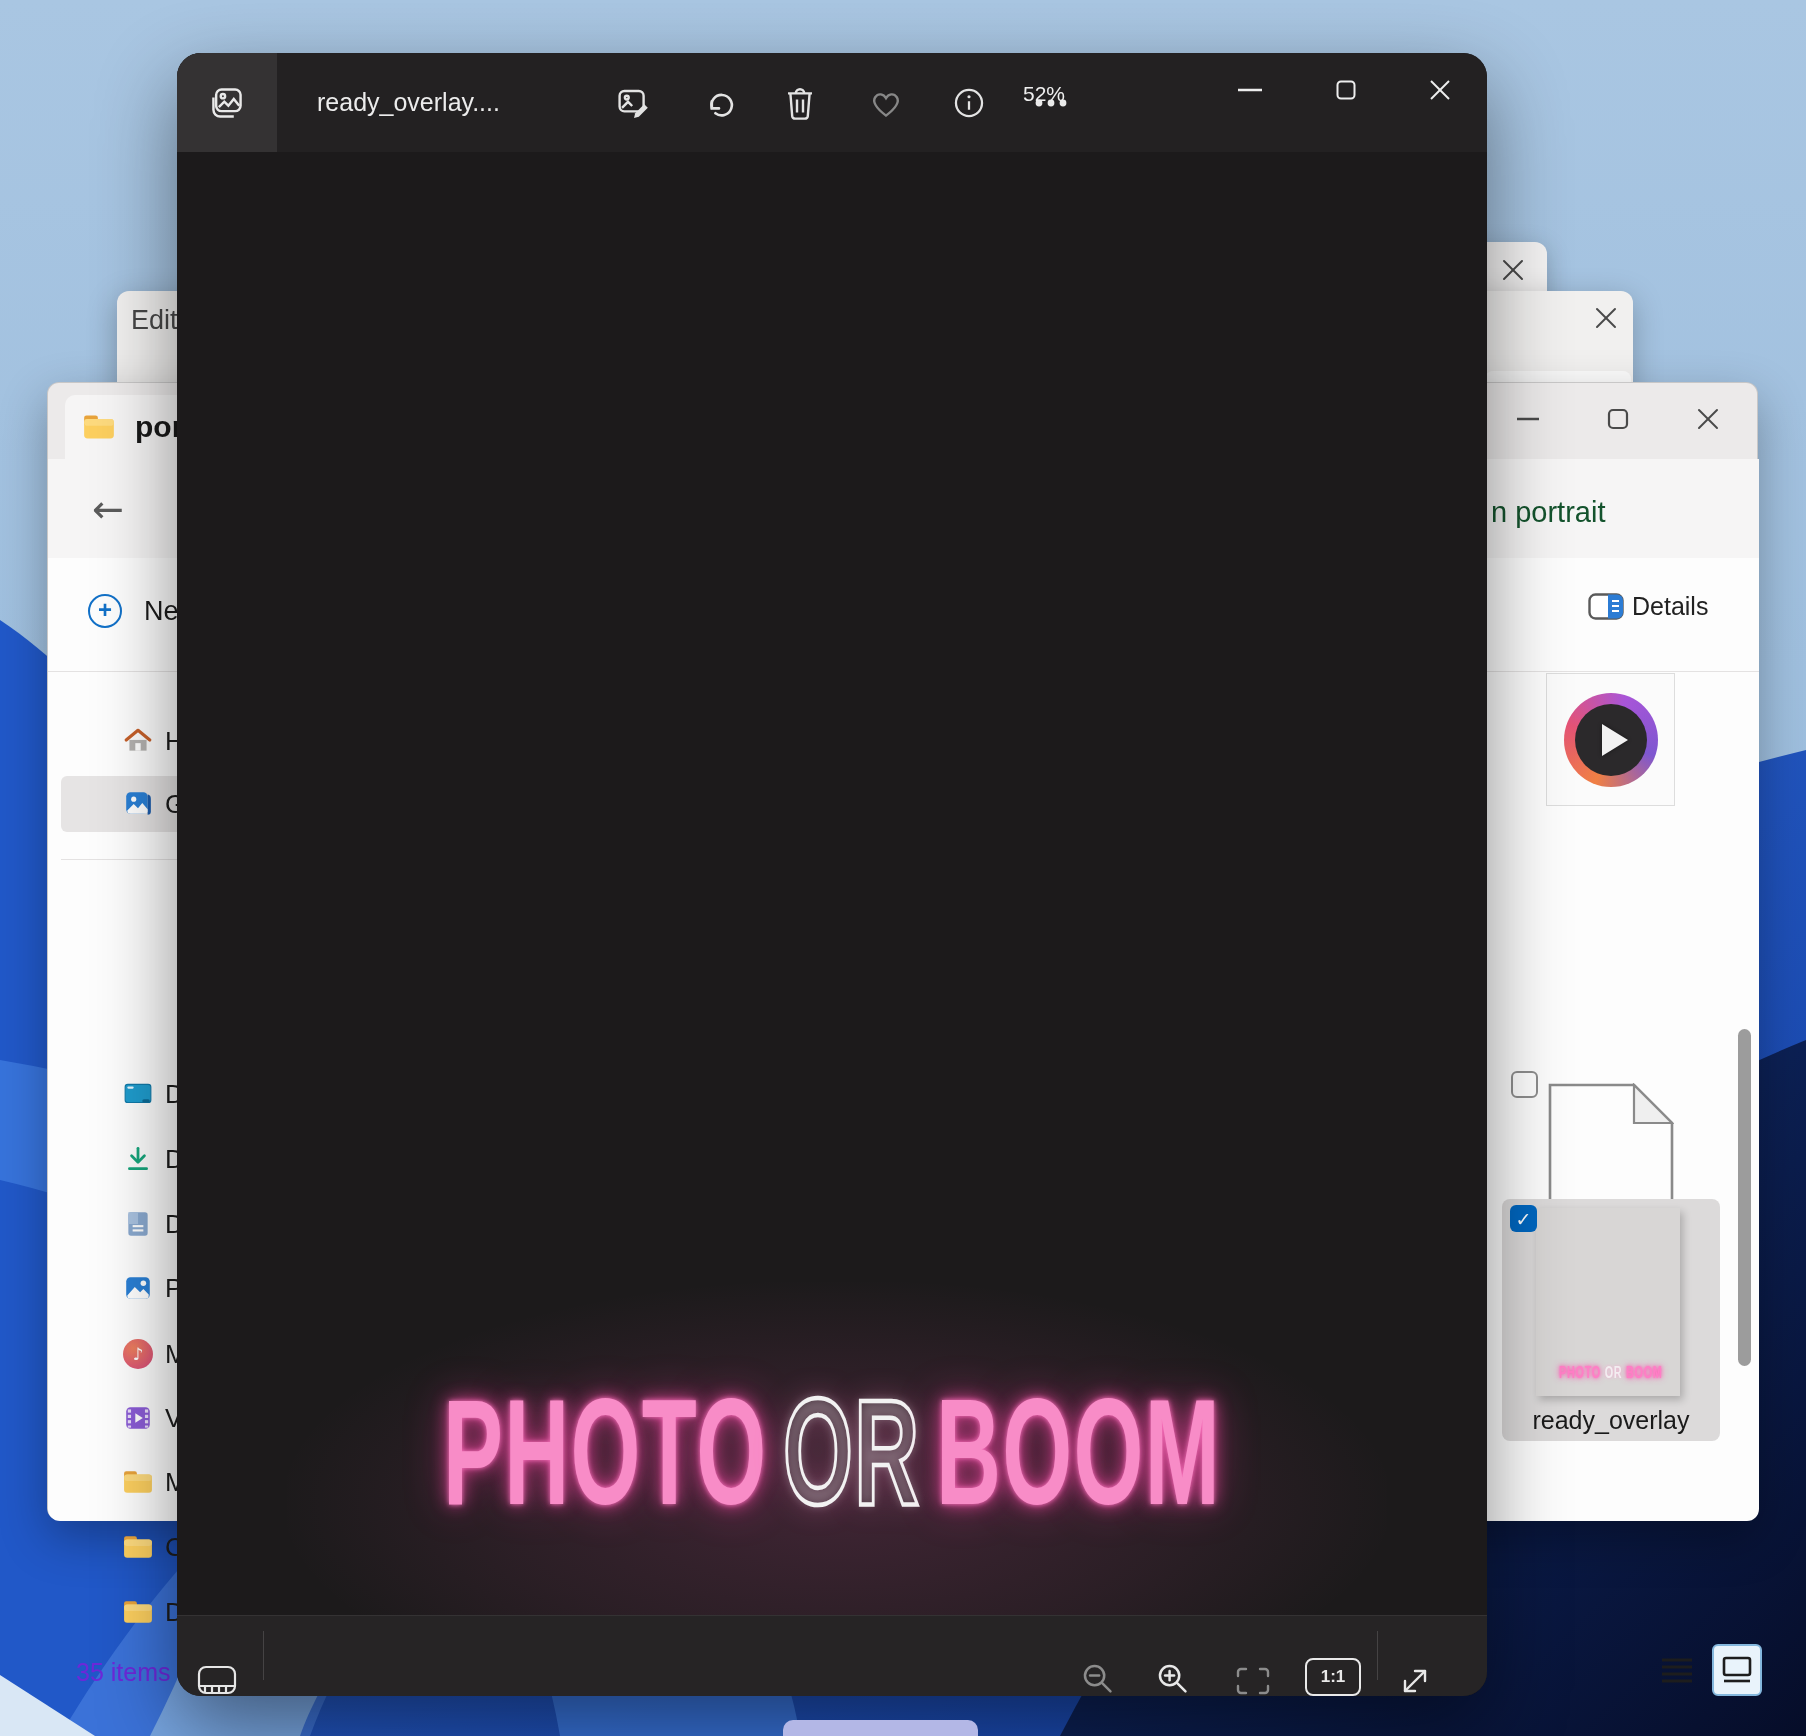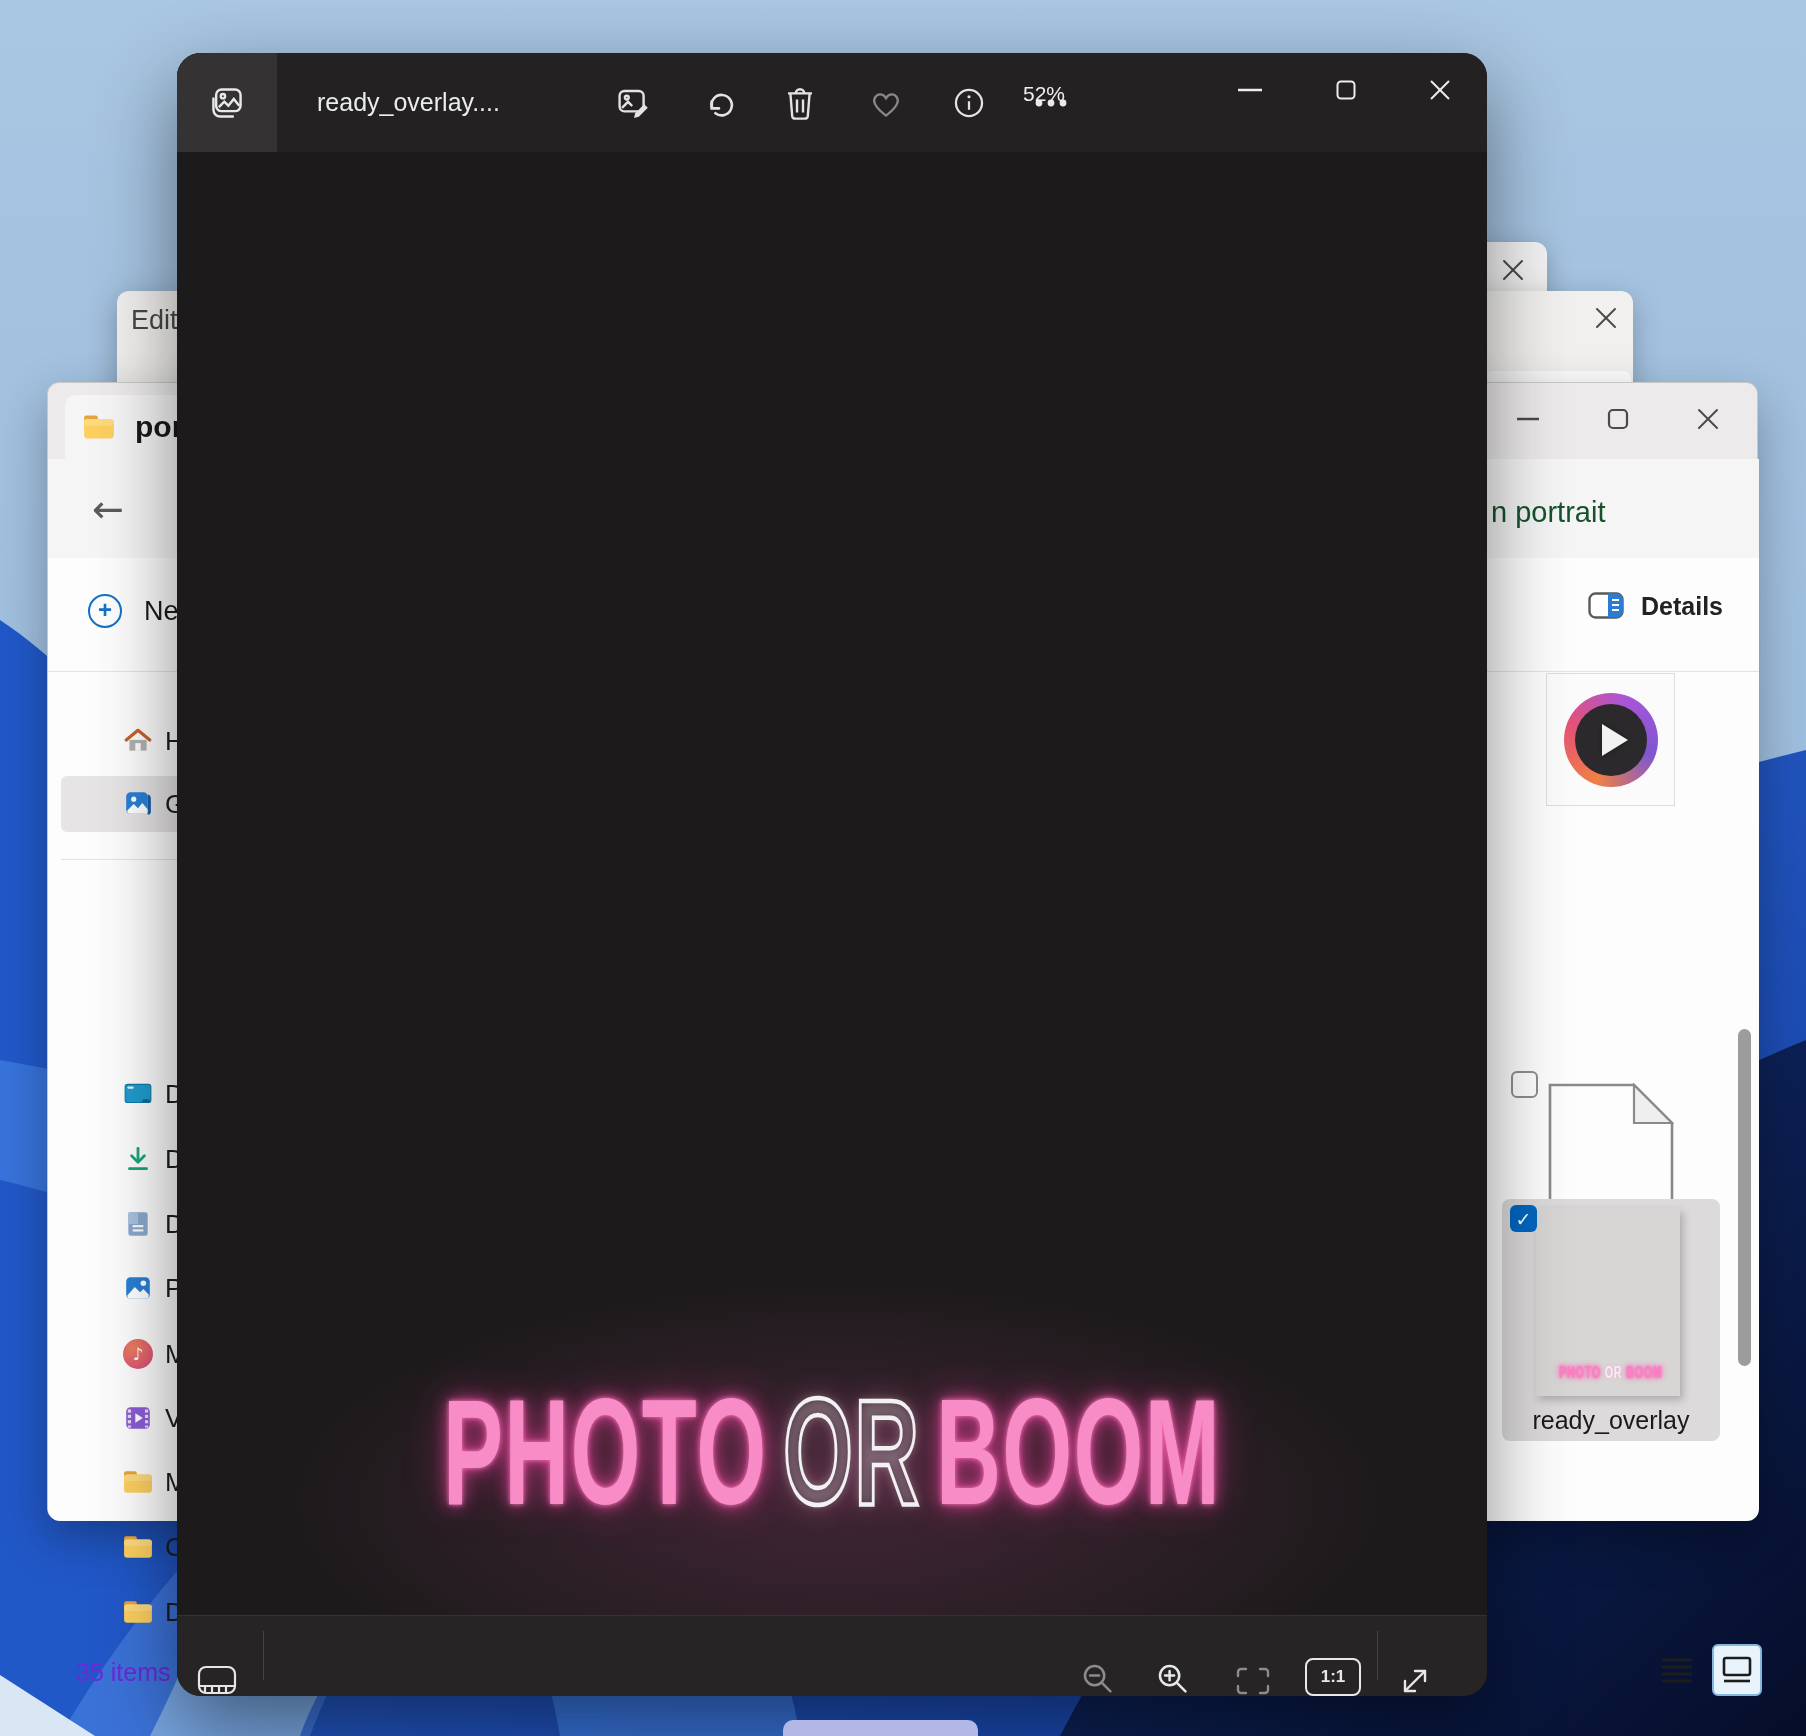--- a/index.html
+++ b/index.html
@@ -33,21 +33,21 @@
   #explorer .addr-text{left:1443px;top:113px;font-size:29px;color:#14532d;}
   #explorer .content{left:0;top:175px;width:1711px;height:963px;background:#fdfdfd;border-radius:0 0 12px 12px;}
   #explorer .hdiv{position:absolute;background:#e4e2e2;height:1px;}
   .exp-caps{position:absolute;top:16px;display:flex;gap:50px;}
 
   
   .new-btn{position:absolute;left:40px;top:36px;display:flex;align-items:center;gap:22px;}
   .plus-circle{width:30px;height:30px;border:2.5px solid #1271c8;border-radius:50%;color:#1271c8;
     font-size:24px;line-height:28px;text-align:center;font-weight:bold;}
   .new-label{font-size:27px;color:#1b1b1b;}
-  .details-btn{position:absolute;left:1540px;top:34px;display:flex;align-items:flex-start;gap:17px;font-weight:bold;}
+  .details-btn{position:absolute;left:1540px;top:34px;display:flex;align-items:center;gap:8px;}
   .details-label{font-size:25px;color:#222;}
 
   
   .nav-item{position:absolute;left:13px;width:440px;height:56px;display:flex;align-items:center;
     gap:12px;padding-left:62px;box-sizing:border-box;border-radius:6px;}
   .nav-item.selected{background:#e6e4e4;}
   .nav-label{font-size:26px;color:#1d1d1d;white-space:nowrap;}
   .nav-ico{width:30px;height:30px;flex:0 0 30px;display:flex;align-items:center;justify-content:center;}
   .items-count{position:absolute;left:28px;top:1100px;font-size:25px;color:#6d28d9;}
 

